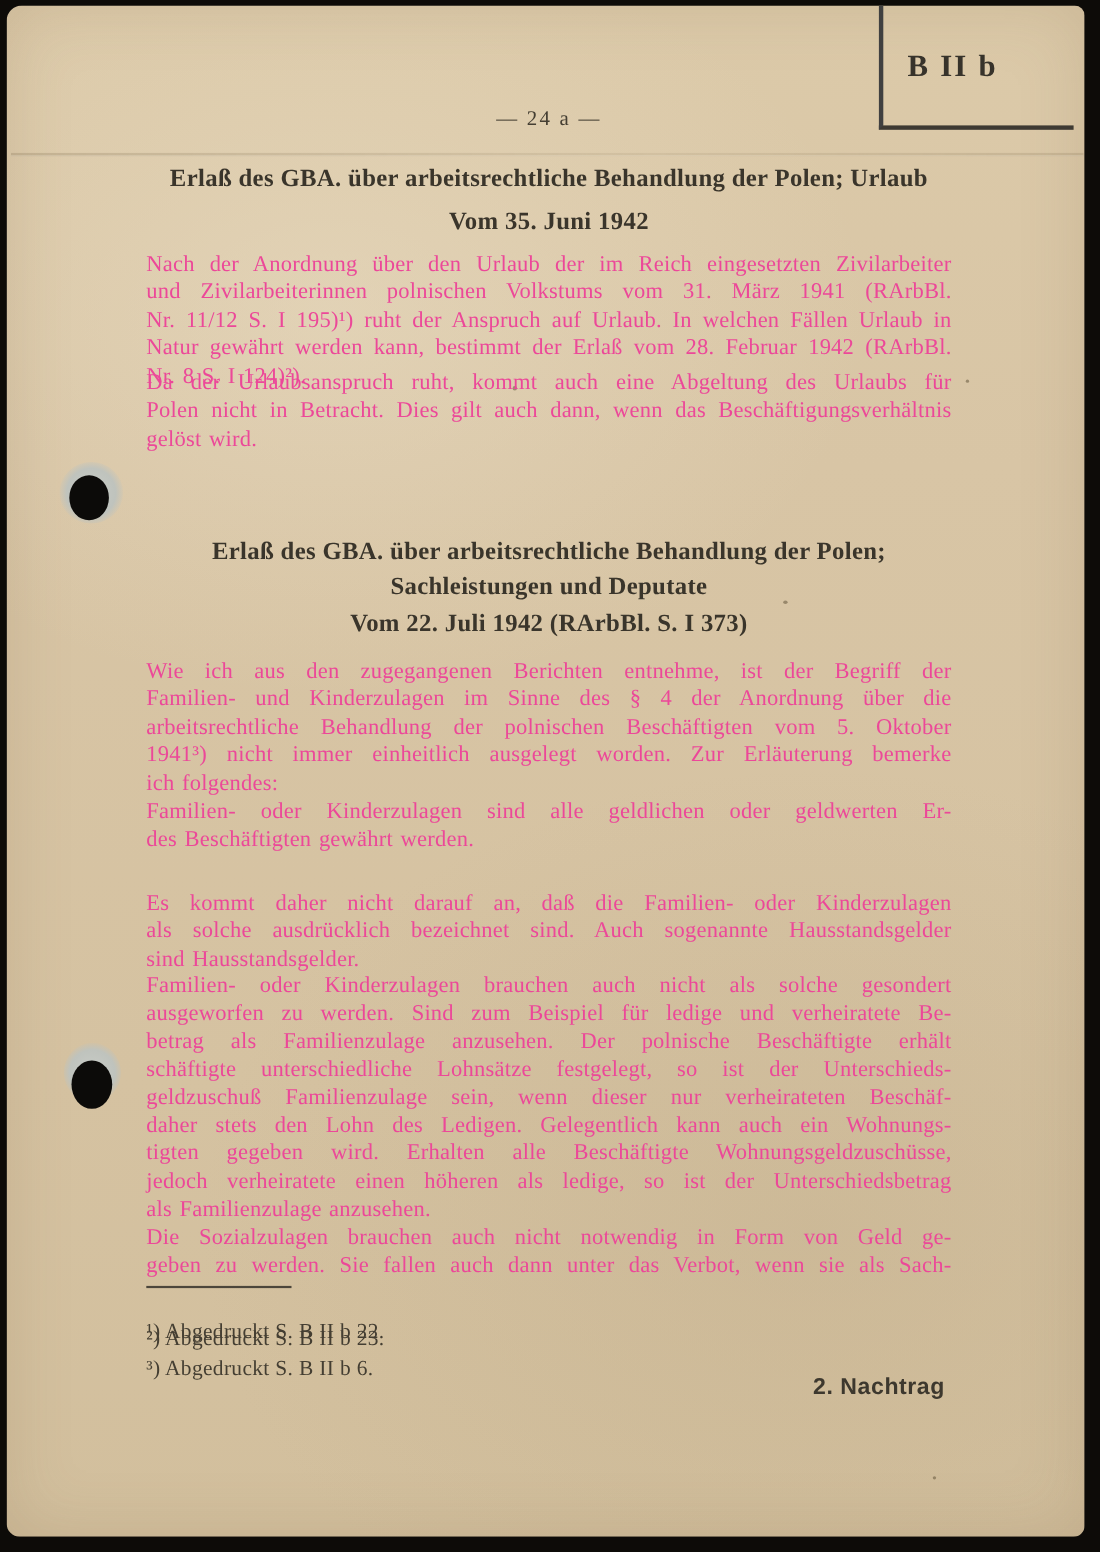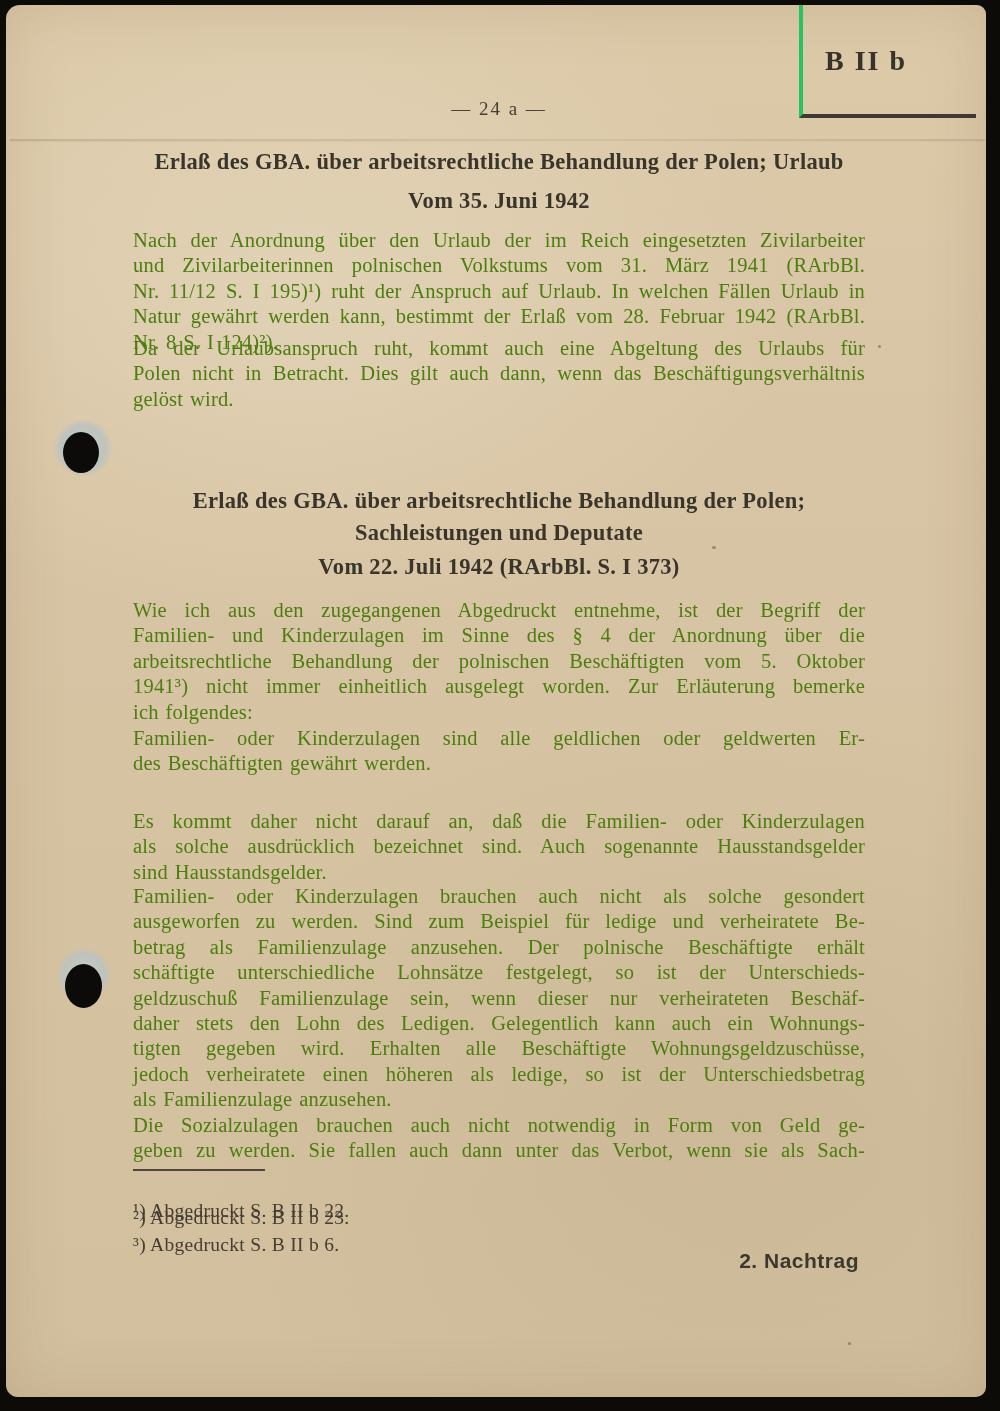--- a/index.html
+++ b/index.html
@@ -34,21 +34,21 @@
     border-bottom: 1px solid rgba(245,235,215,0.25);
   }
 
   .speck { position: absolute; border-radius: 50%; background: rgba(90,75,50,0.5); }
 
   
   .tab-box {
     position: absolute;
     left: 799px; top: 5px;
     width: 177px; height: 113px;
-    border-left: 4px solid #22c55e;
+    border-left: 4px solid #404040;
     border-bottom: 4px solid #3e3a33;
     box-sizing: border-box;
   }
   .tab-box .tab-label {
     display: block;
     margin: 40px 0 0 22px;
     font-size: 28px;
     font-weight: bold;
     letter-spacing: 2px;
     color: #37332b;
@@ -74,21 +74,21 @@
     white-space: nowrap;
   }
 
   .para {
     position: absolute;
     left: 133px; width: 732px;
     font-size: 20.5px;
     line-height: 25.4px;
     letter-spacing: 0.2px;
     word-spacing: 1.5px;
-    color: #4d7c0f;
+    color: #ec4899;
   }
   .para div { text-align: justify; text-align-last: justify; }
   .para div.last { text-align-last: left; }
   .para.indent div { padding-left: 24px; }
 
   .foot-sep {
     position: absolute;
     left: 133px; top: 1169px;
     width: 132px; height: 2px;
     background: #4c463b;
@@ -159,21 +159,21 @@
       <div>Da der Urlaubsanspruch ruht, kommt auch eine Abgeltung des Urlaubs für</div>
       <div>Polen nicht in Betracht. Dies gilt auch dann, wenn das Beschäftigungsverhältnis</div>
       <div class="last">gelöst wird.</div>
     </div>
 
   <div class="heading" style="top:488px;">Erlaß des GBA. über arbeitsrechtliche Behandlung der Polen;</div>
   <div class="heading" style="top:520px;">Sachleistungen und Deputate</div>
   <div class="heading" style="top:554px;">Vom 22. Juli 1942 (RArbBl. S. I 373)</div>
 
   <div class="para" style="top:598px;">
-      <div>Wie ich aus den zugegangenen Abgedruckt entnehme, ist der Begriff der</div>
+      <div>Wie ich aus den zugegangenen Berichten entnehme, ist der Begriff der</div>
       <div>Familien- und Kinderzulagen im Sinne des § 4 der Anordnung über die</div>
       <div>arbeitsrechtliche Behandlung der polnischen Beschäftigten vom 5. Oktober</div>
       <div>1941³) nicht immer einheitlich ausgelegt worden. Zur Erläuterung bemerke</div>
       <div class="last">ich folgendes:</div>
     </div>
   <div class="para" style="top:726px;">
       <div>Familien- oder Kinderzulagen sind alle geldlichen oder geldwerten Er-</div>
       <div class="last">des Beschäftigten gewährt werden.</div>
     </div>
   <div class="para" style="top:809px;">

